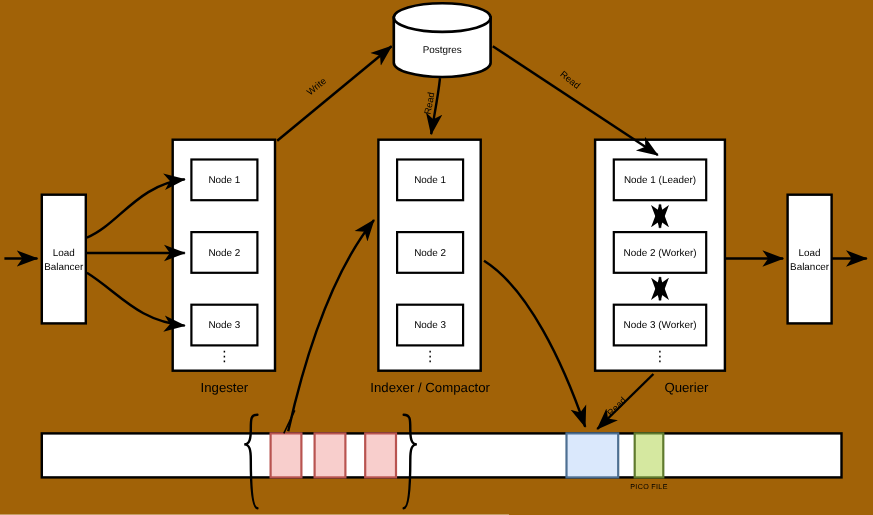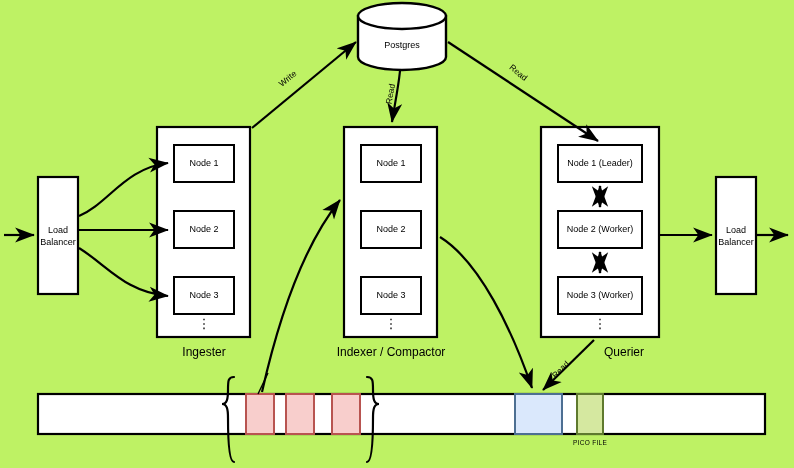--- a/index.html
+++ b/index.html
@@ -4,21 +4,21 @@
 <style>
   html, body {
     margin: 0;
     padding: 0;
     background: #ffffff;
   }
   #canvas {
     position: relative;
     width: 794px;
     height: 468px;
-    background: #bef264;
+    background: #a16207;
     font-family: "Liberation Sans", sans-serif;
     overflow: hidden;
   }
   svg { display: block; }
   .shape-fill-white { fill: #ffffff; }
   .stroke-black { stroke: #000000; }
   text { font-family: "Liberation Sans", sans-serif; fill: #000000; }
   .node-label { font-size: 9px; text-anchor: middle; dominant-baseline: middle; }
   .group-label { font-size: 12px; text-anchor: middle; dominant-baseline: middle; }
   .lb-label { font-size: 9px; text-anchor: middle; }

